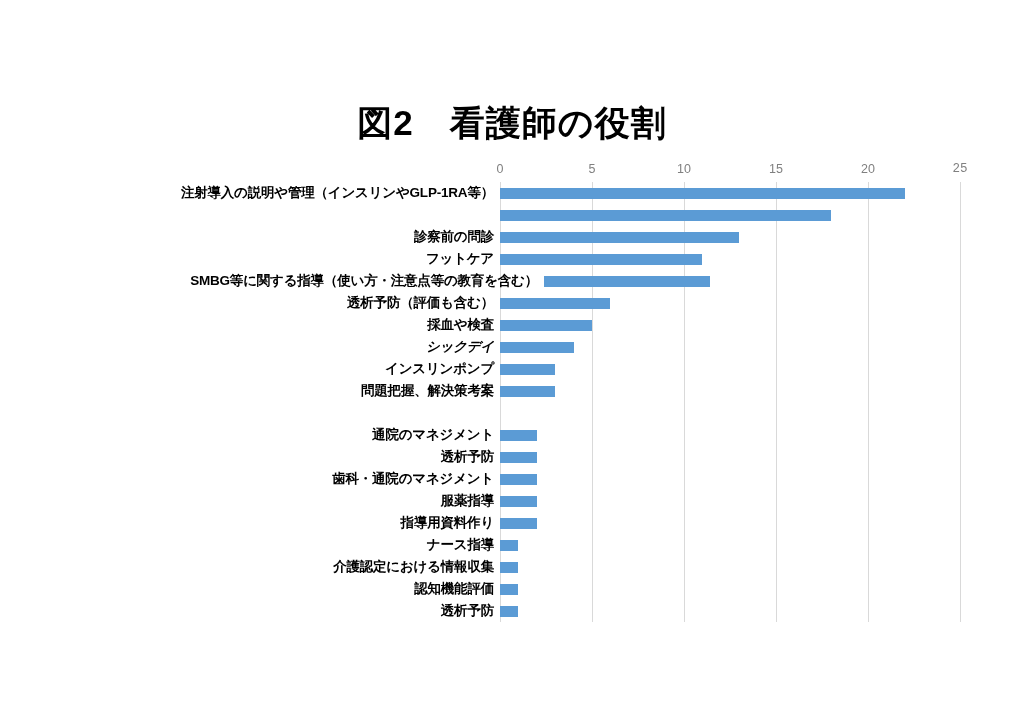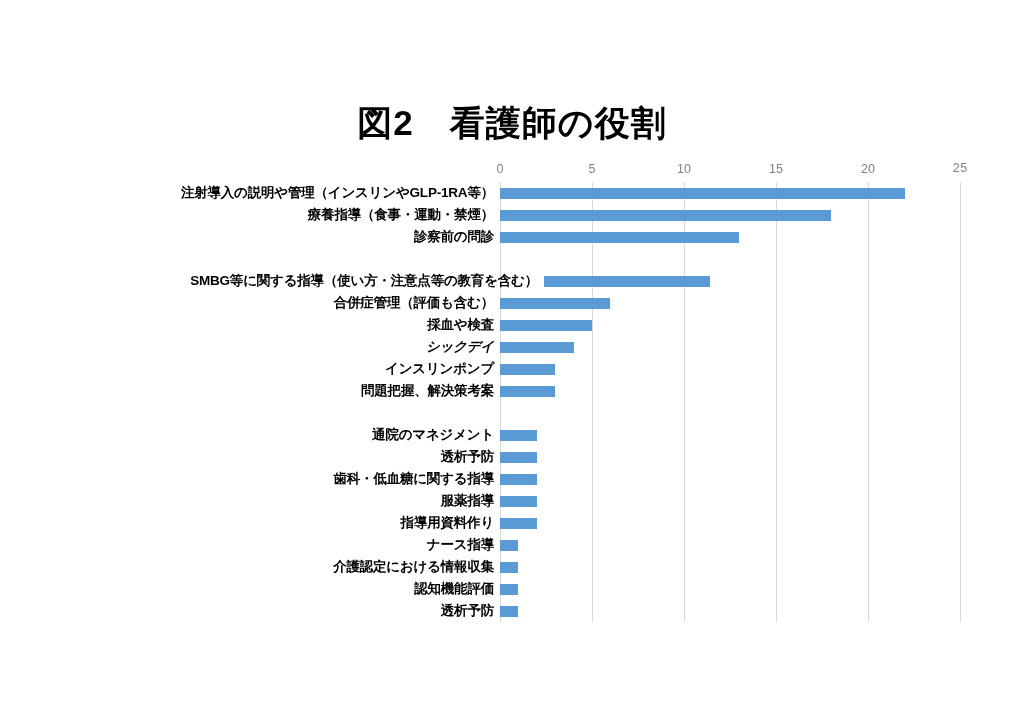--- a/index.html
+++ b/index.html
@@ -120,33 +120,36 @@
           <div class="axis-label" style="left: 368px;">20</div>
           <div class="axis-label" style="left: 460px; font-family: Liberation Mono, monospace;">25</div>
         </div>
       <div id="bars">
           <div class="bar-row" style="top: 5.5px; height: 11px;">
             <div class="bar" title="注射導入の説明や管理（インスリンやGLP-1RA等）: 22" style="width: 404.8px; background: rgb(91, 155, 213);"></div>
             <div class="cat-label">注射導入の説明や管理（インスリンやGLP-1RA等）</div>
           </div>
           <div class="bar-row" style="top: 27.5px; height: 11px;">
             <div class="bar" title="療養指導（食事・運動・禁煙）: 18" style="width: 331.2px; background: rgb(91, 155, 213);"></div>
-            <div class="cat-label">療養指導（食事・運動・禁煙）</div>
           </div>
           <div class="bar-row" style="top: 49.5px; height: 11px;">
             <div class="bar" title="診察前の問診: 13" style="width: 239.2px; background: rgb(91, 155, 213);"></div>
             <div class="cat-label">診察前の問診</div>
           </div>
+          <div class="bar-row" style="top: 71.5px; height: 11px;">
+            <div class="bar" title="フットケア: 11" style="width: 202.4px; background: rgb(91, 155, 213);"></div>
+            <div class="cat-label">フットケア</div>
+          </div>
           <div class="bar-row" style="top: 93.5px; height: 11px; margin-left: 44px;">
             <div class="bar" title="SMBG等に関する指導（使い方・注意点等の教育を含む）: 9" style="width: 165.6px; background: rgb(91, 155, 213);"></div>
             <div class="cat-label">SMBG等に関する指導（使い方・注意点等の教育を含む）</div>
           </div>
           <div class="bar-row" style="top: 115.5px; height: 11px;">
             <div class="bar" title="合併症管理（評価も含む）: 6" style="width: 110.4px; background: rgb(91, 155, 213);"></div>
-            <div class="cat-label">合併症管理（評価も含む）</div>
+            <div class="cat-label">透析予防（評価も含む）</div>
           </div>
           <div class="bar-row" style="top: 137.5px; height: 11px;">
             <div class="bar" title="採血や検査: 5" style="width: 92px; background: rgb(91, 155, 213);"></div>
             <div class="cat-label">採血や検査</div>
           </div>
           <div class="bar-row" style="top: 159.5px; height: 11px; font-style: italic;">
             <div class="bar" title="シックデイ: 4" style="width: 73.6px; background: rgb(91, 155, 213);"></div>
             <div class="cat-label">シックデイ</div>
           </div>
           <div class="bar-row" style="top: 181.5px; height: 11px;">
@@ -160,21 +163,21 @@
           <div class="bar-row" style="top: 247.5px; height: 11px;">
             <div class="bar" title="通院のマネジメント: 2" style="width: 36.8px; background: rgb(91, 155, 213);"></div>
             <div class="cat-label">通院のマネジメント</div>
           </div>
           <div class="bar-row" style="top: 269.5px; height: 11px;">
             <div class="bar" title="透析予防: 2" style="width: 36.8px; background: rgb(91, 155, 213);"></div>
             <div class="cat-label">透析予防</div>
           </div>
           <div class="bar-row" style="top: 291.5px; height: 11px;">
             <div class="bar" title="歯科・眼科への連携強化: 2" style="width: 36.8px; background: rgb(91, 155, 213);"></div>
-            <div class="cat-label">歯科・低血糖に関する指導</div>
+            <div class="cat-label">歯科・通院のマネジメント</div>
           </div>
           <div class="bar-row" style="top: 313.5px; height: 11px;">
             <div class="bar" title="服薬指導: 2" style="width: 36.8px; background: rgb(91, 155, 213);"></div>
             <div class="cat-label">服薬指導</div>
           </div>
           <div class="bar-row" style="top: 335.5px; height: 11px;">
             <div class="bar" title="指導用資料作り: 2" style="width: 36.8px; background: rgb(91, 155, 213);"></div>
             <div class="cat-label">指導用資料作り</div>
           </div>
           <div class="bar-row" style="top: 357.5px; height: 11px;">

